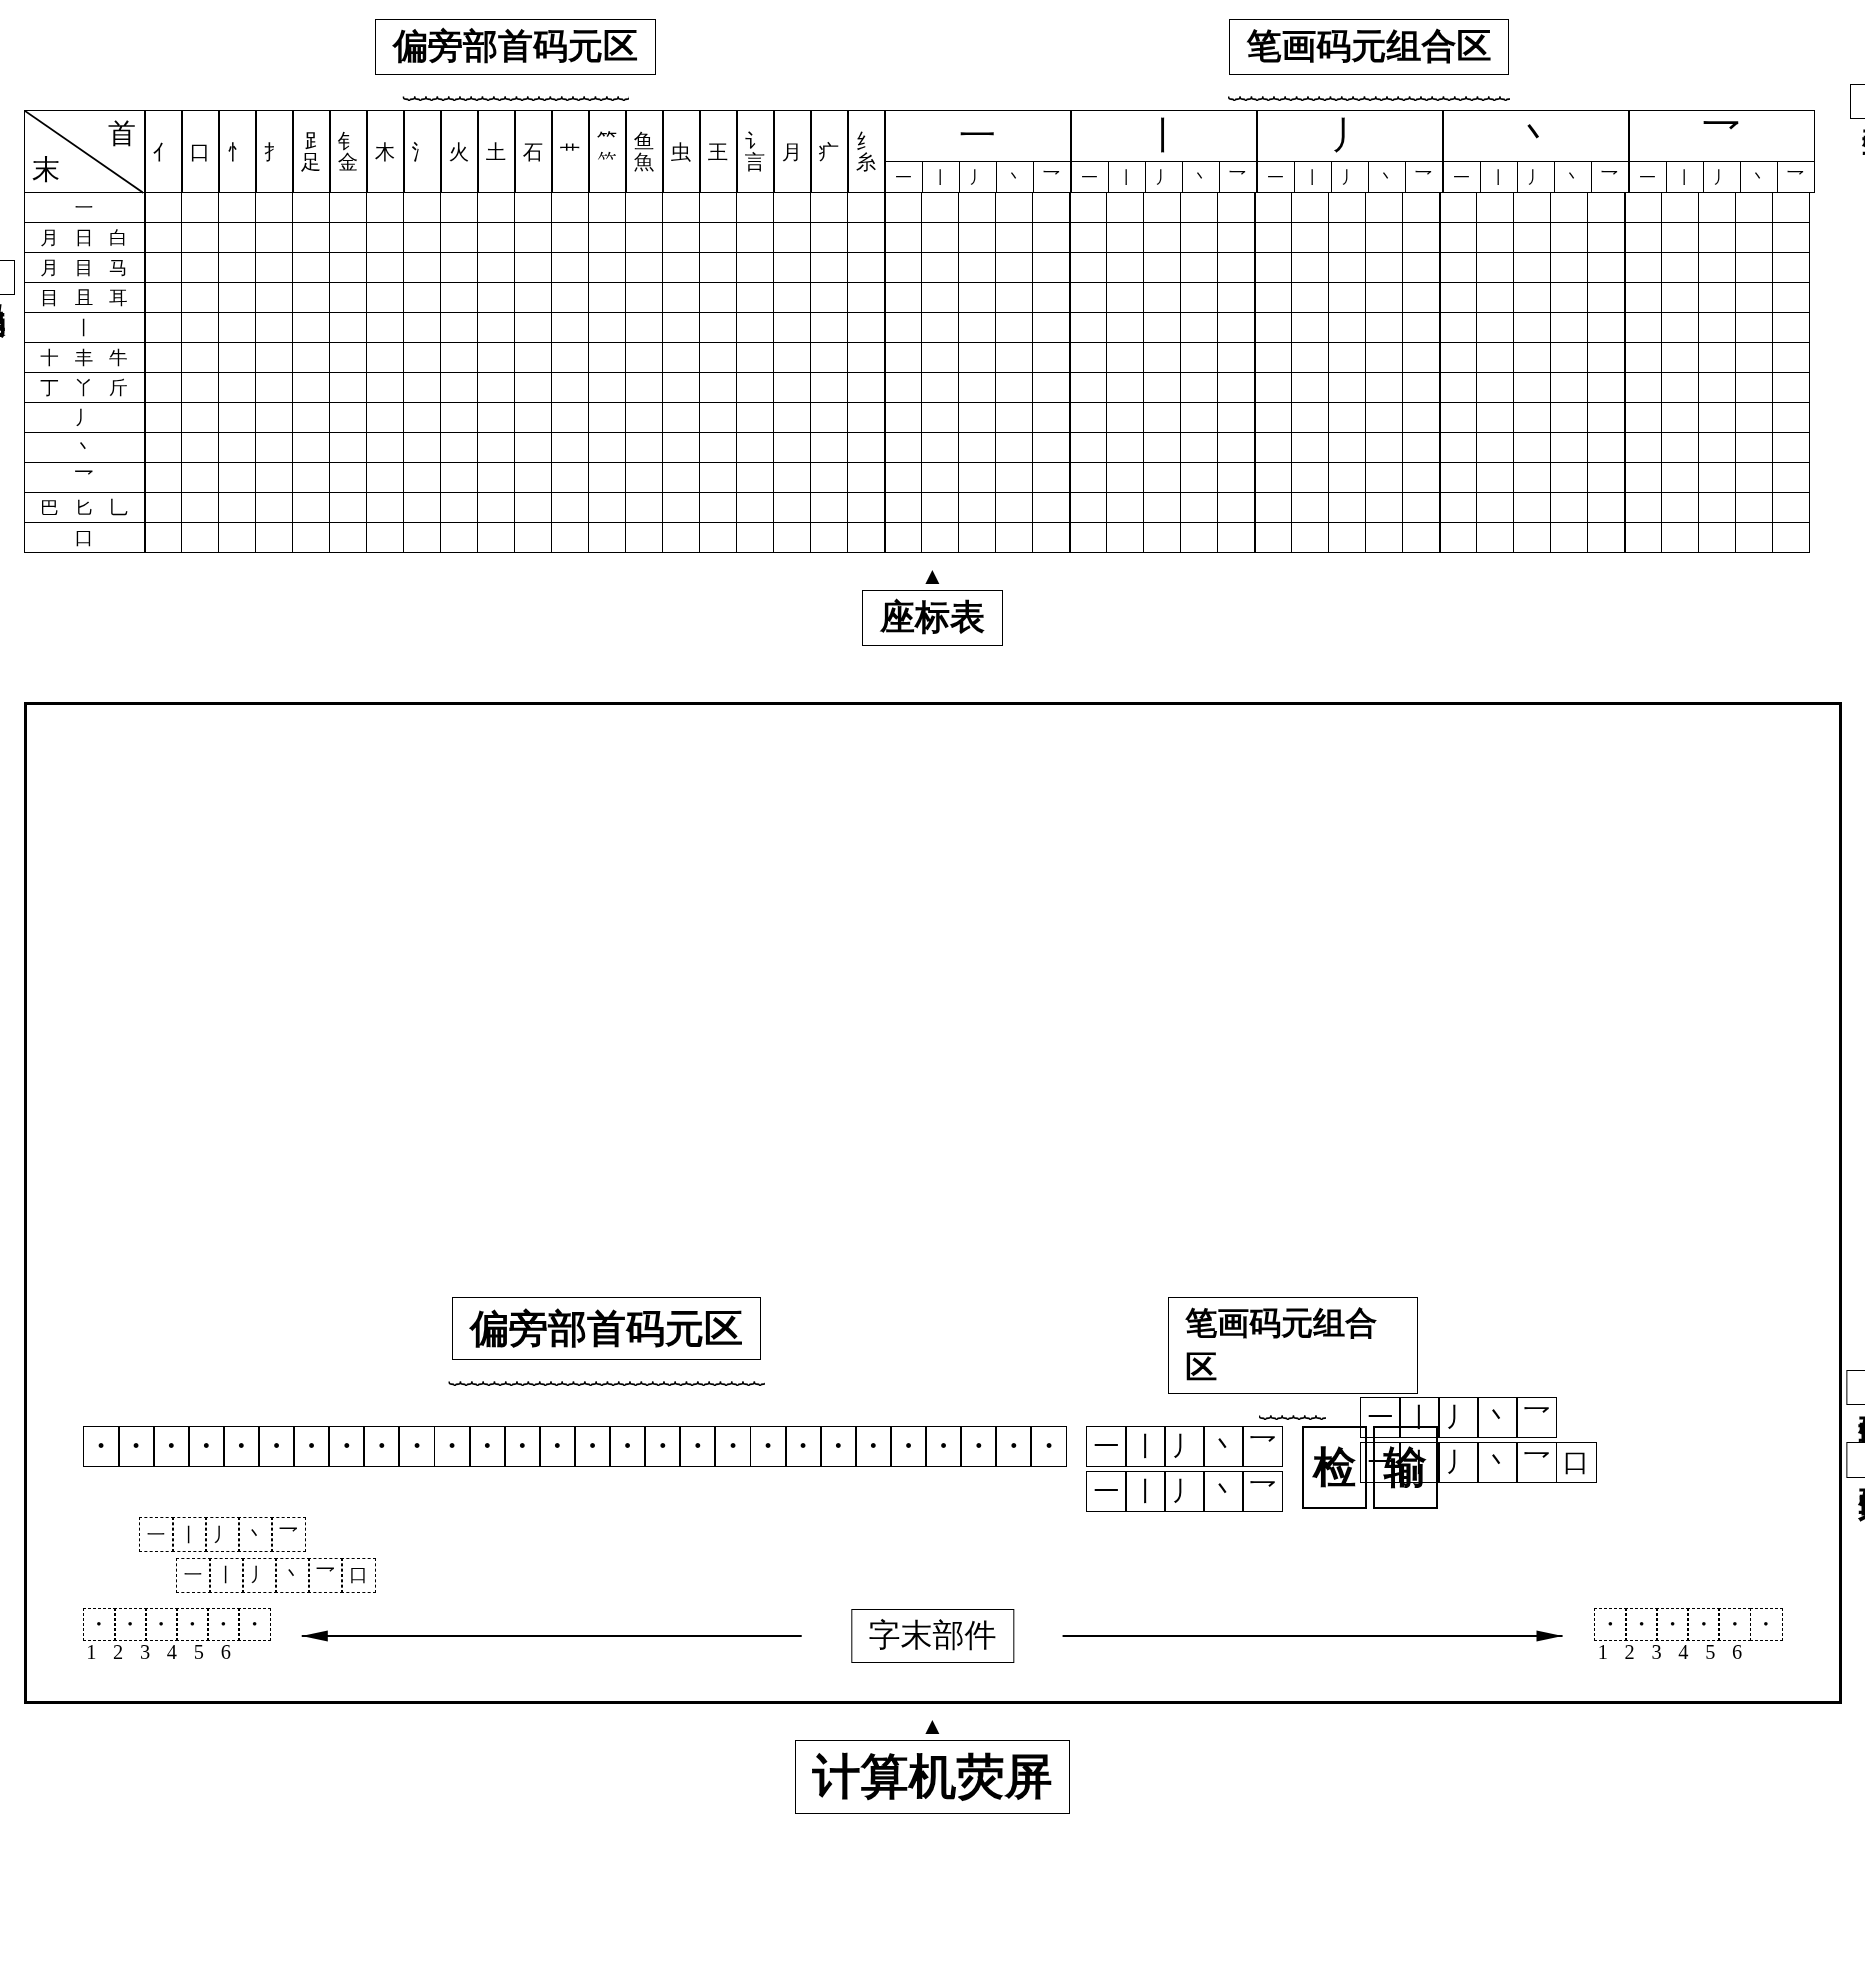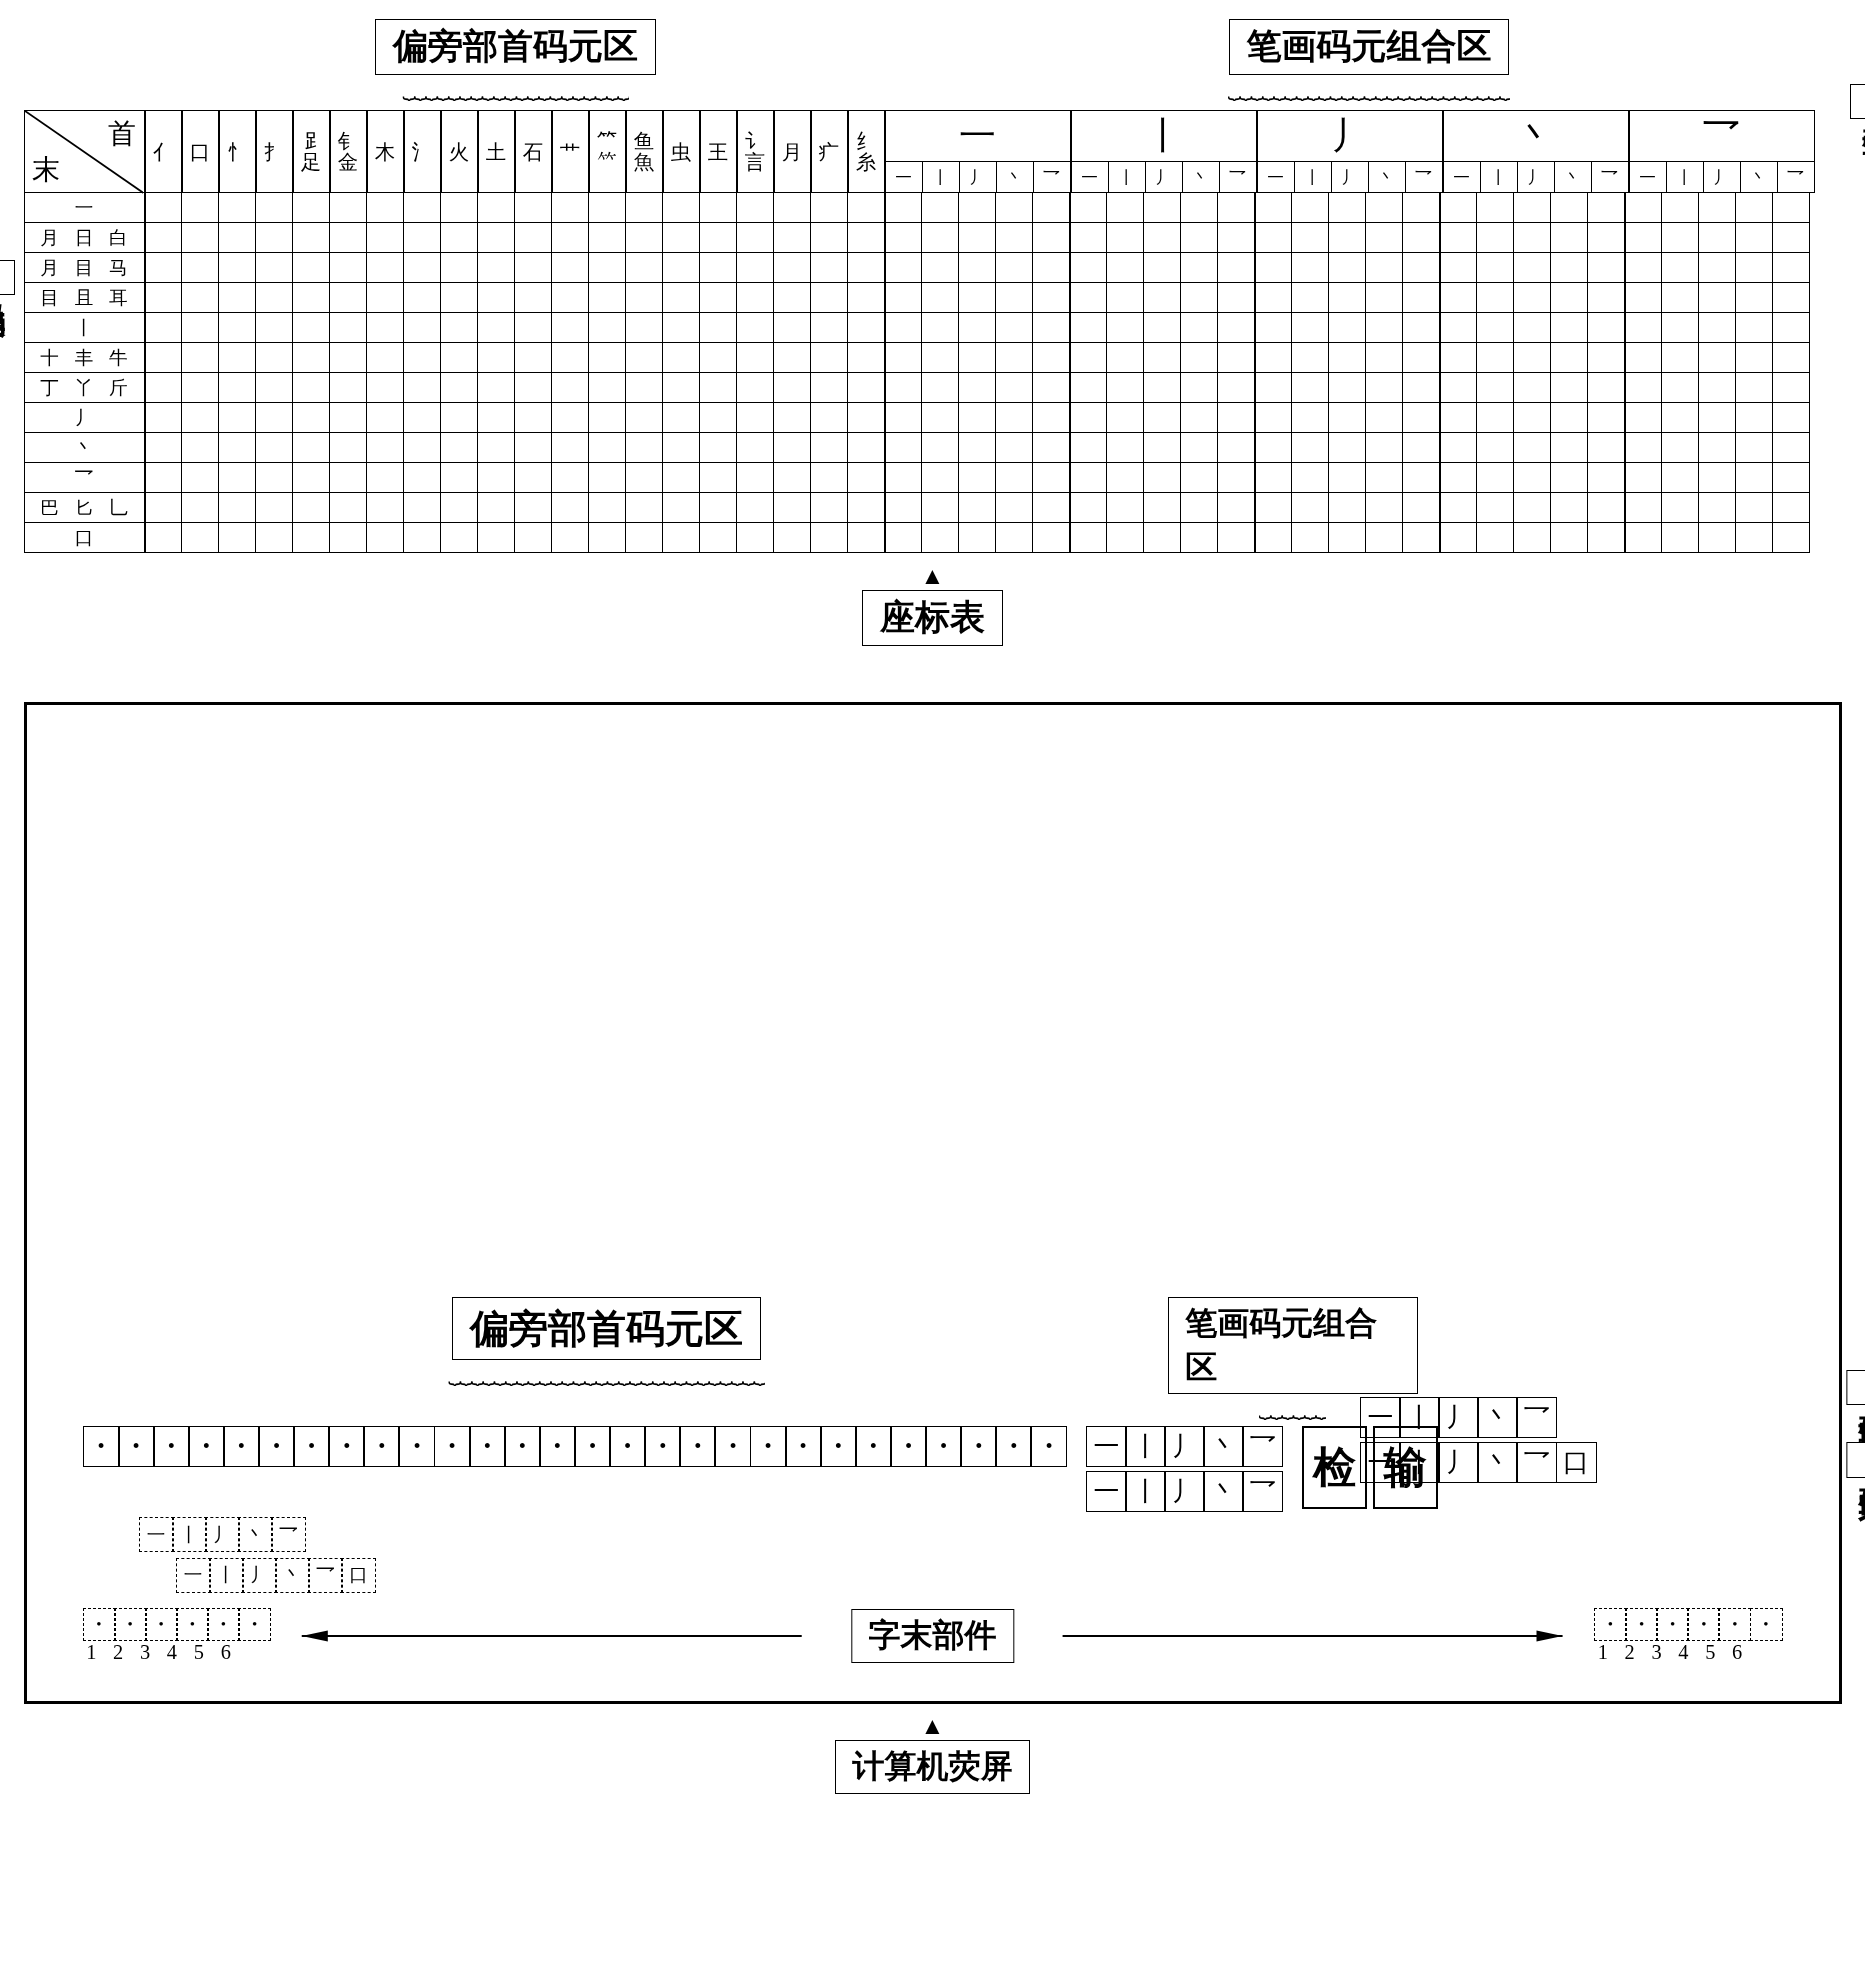--- a/index.html
+++ b/index.html
@@ -1017,21 +1017,21 @@
               </div>
           </div>
           <div class="arrow">
             <svg viewBox="0 0 600 24" preserveAspectRatio="none">
               <line x1="10" y1="12" x2="240" y2="12" stroke="#000" stroke-width="2"></line>
               <polygon points="10,12 22,6 22,18" fill="#000"></polygon>
               <line x1="360" y1="12" x2="590" y2="12" stroke="#000" stroke-width="2"></line>
               <polygon points="590,12 578,6 578,18" fill="#000"></polygon>
             </svg>
           </div>
-          <span class="end-part-label" style="position:absolute; left:50%; transform:translateX(-50%);font-weight:bold;">字末部件</span>
+          <span class="end-part-label" style="position:absolute; left:50%; transform:translateX(-50%);">字末部件</span>
           <div style="display:flex; flex-direction:column; align-items:flex-start;">
             <div class="dashbar" id="dashRight">
                 <div class="dc">•</div>
                 <div class="dc">•</div>
                 <div class="dc">•</div>
                 <div class="dc">•</div>
                 <div class="dc">•</div>
                 <div class="dc">•</div>
               </div>
             <div class="screen-nums" id="numsR">
@@ -1048,18 +1048,18 @@
       </div>
     </div>
 
     <div class="side-label-right2">
       <span class="label-box vert">字首码</span>
       <span class="label-box vert">字末码</span>
     </div>
 
     <div class="bottom-label">
       <span style="font-size:24px;">▲</span><br>
-      <span class="label-box" style="font-size:32px;">计算机荧屏</span>
+      <span class="label-box" style="font-size:48px;">计算机荧屏</span>
     </div>
   </div>
 
 </div>
 
 
 </body></html>

